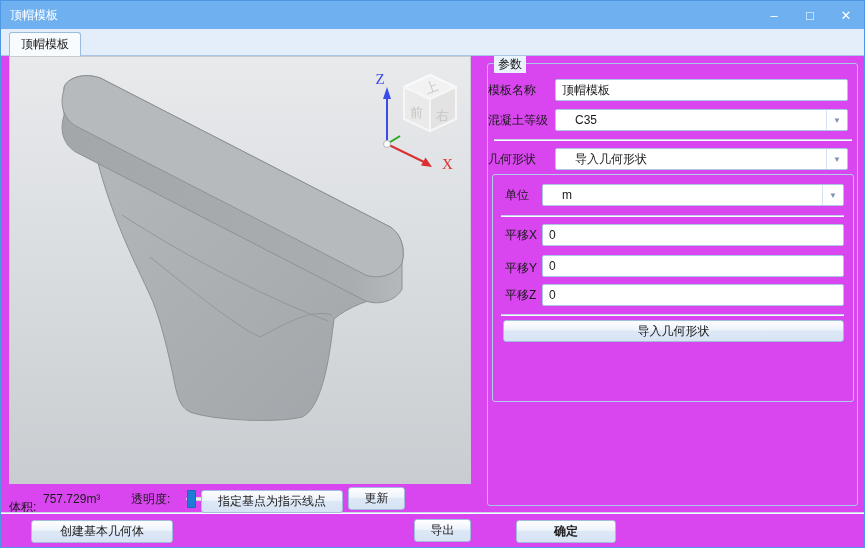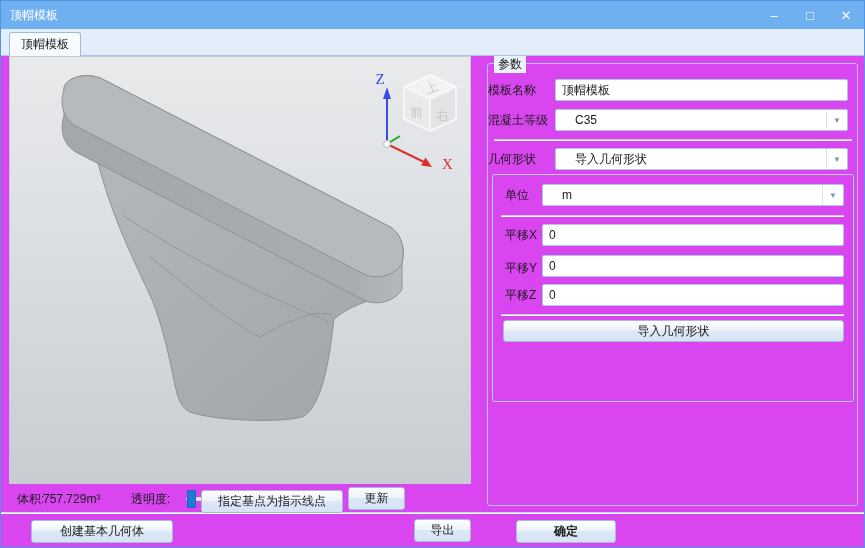--- a/index.html
+++ b/index.html
@@ -33,21 +33,21 @@
   
   .viewport {
     position:absolute; left:8px; top:55px; width:462px; height:428px;
     background:linear-gradient(180deg,#E8EAEC 0%,#DBDEE1 45%,#C9CCD0 100%);
     border:1px solid #C6CBD2;
   }
   .viewport svg { position:absolute; left:0; top:0; }
   
   .vp-footer { position:absolute; left:8px; top:486px; width:462px; height:24px; }
   .vp-footer .txt { position:absolute; top:0; height:24px; display:flex; align-items:center; }
-  .vol-label { left:8px; }
+  .vol-label { left:0;margin-top:8px; }
   .vol-value { left:34px; }
   .trans-label { left:122px; }
   .pct { left:301px; }
   .slider { position:absolute; left:177px; top:2px; width:122px; height:20px; }
   .slider .track {
     position:absolute; left:0; right:0; top:8px; height:4px;
     background:#EDEDED; border:1px solid #D6D6D6; border-radius:2px;
   }
   .slider .handle {
     position:absolute; left:1px; top:1px; width:9px; height:18px;

